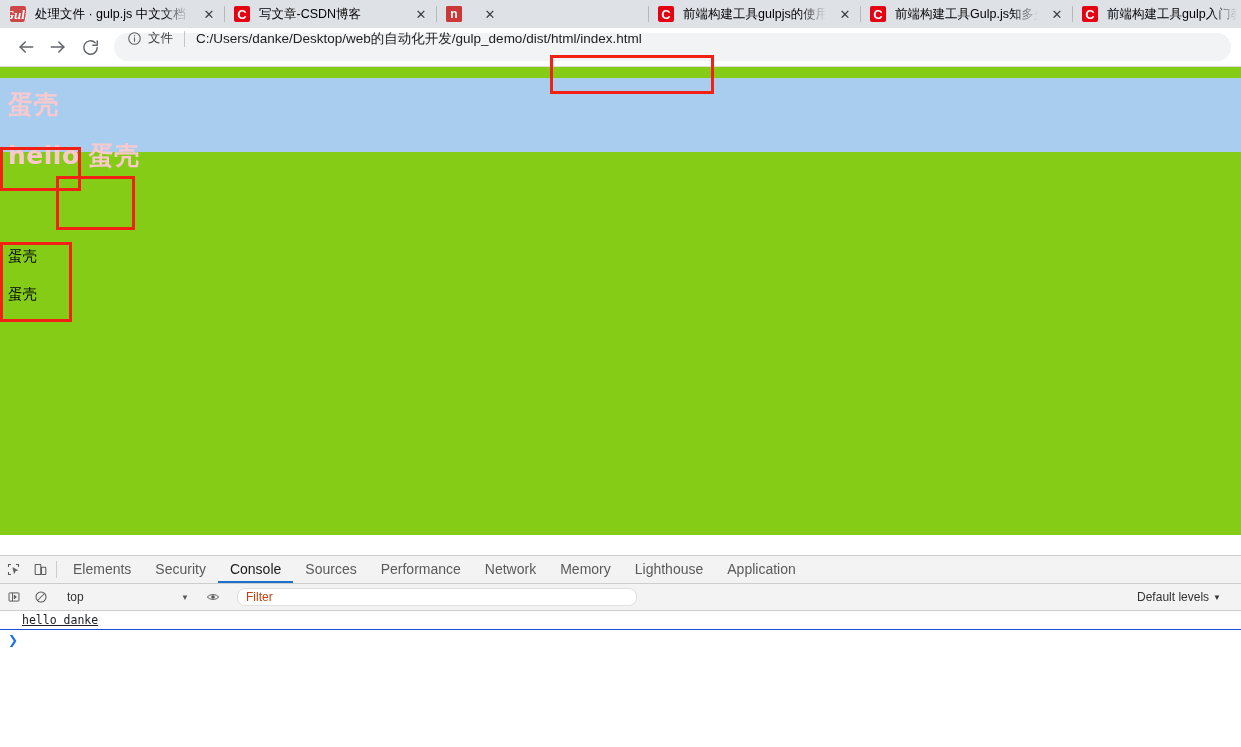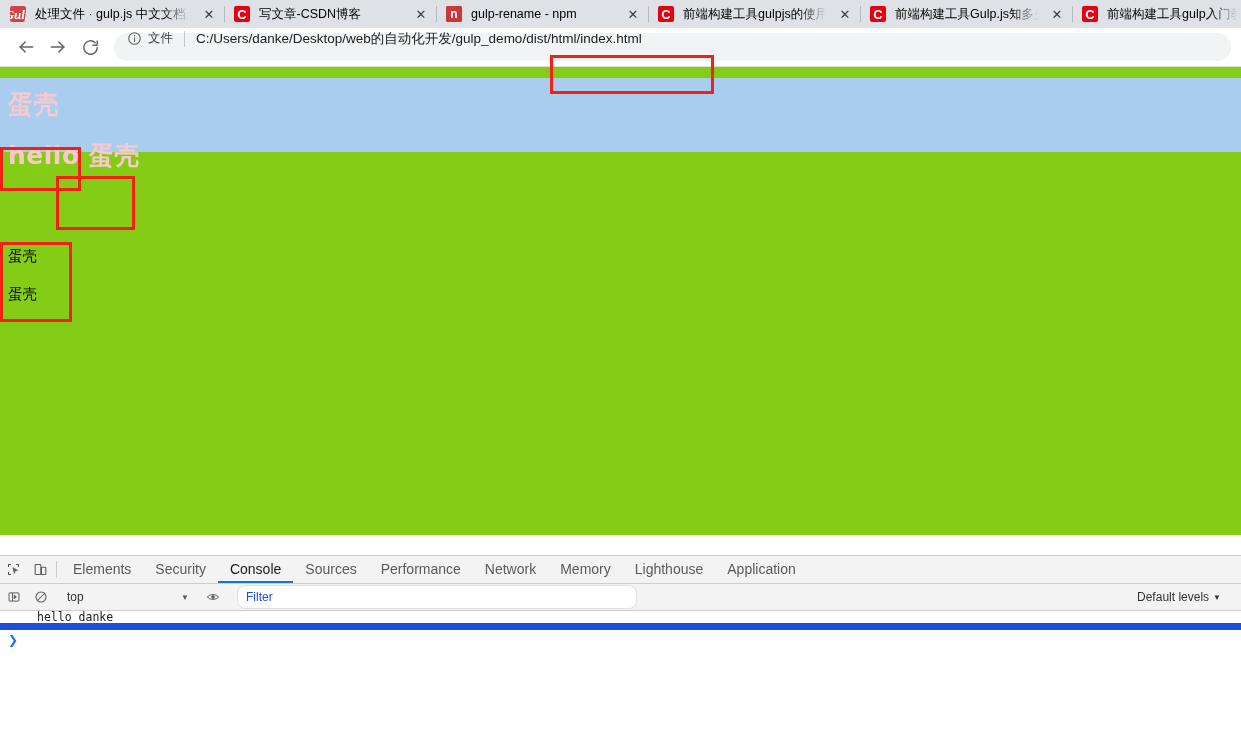--- a/index.html
+++ b/index.html
@@ -311,26 +311,26 @@
   .dt-eye {
     width: 26px;
     flex: 0 0 26px;
     display: flex;
     align-items: center;
     justify-content: center;
     color: #5a5a5a;
   }
   .dt-filter-input {
     flex: 1 1 auto;
-    height: 24px;
+    height: 18px;
     background: #ffffff;
     border: 1px solid #e0e0e0;
     border-radius: 8px;
     font-size: 12px;
-    color: #1d4ed8;
+    color: #c2410c;
     display: flex;
     align-items: center;
     padding-left: 8px;
     box-sizing: border-box;
     margin: 0 6px 0 4px;
     max-width: 400px;
   }
   .dt-spacer { flex: 1 1 auto; }
   .dt-levels {
     font-size: 12px;
@@ -348,26 +348,27 @@
     top: 55px;
     left: 0;
     right: 0;
     bottom: 0;
     background: #fff;
   }
   .console-row {
     height: 19px;
     display: flex;
     align-items: center;
-    border-bottom: 7px solid #1d4ed8;
+    border-bottom: 1px solid #1d4ed8;
     font-family: "DejaVu Sans Mono", "Liberation Mono", monospace;
     font-size: 11.5px;
     color: #202124;
-    padding-left: 37px;
-    box-sizing: border-box;
+    padding-left: 22px;
+    box-sizing: border-box;
+    text-decoration: underline;
   }
   .console-prompt {
     height: 19px;
     display: flex;
     align-items: center;
     padding-left: 8px;
     color: #1a73e8;
     font-size: 12px;
     font-weight: 700;
     box-sizing: border-box;
@@ -387,21 +388,20 @@
   <div class="tab tab-t1">
     <span class="tab-favicon fav-csdn">C</span>
     <span class="tab-title">写文章-CSDN博客</span>
     <span class="tab-close">✕</span>
   </div>
 
   <div class="tab tab-t2">
     <span class="tab-favicon fav-npm">
         <span class="npm-inner">n</span>
       </span>
-    <span class="tab-title">gulp-rename - npm</span>
     <span class="tab-close">✕</span>
   </div>
 
   <div class="tab tab-t3">
     <span class="tab-favicon fav-csdn">C</span>
     <span class="tab-title">前端构建工具gulpjs的使用</span>
     <span class="tab-close">✕</span>
   </div>
 
   <div class="tab tab-t4">

